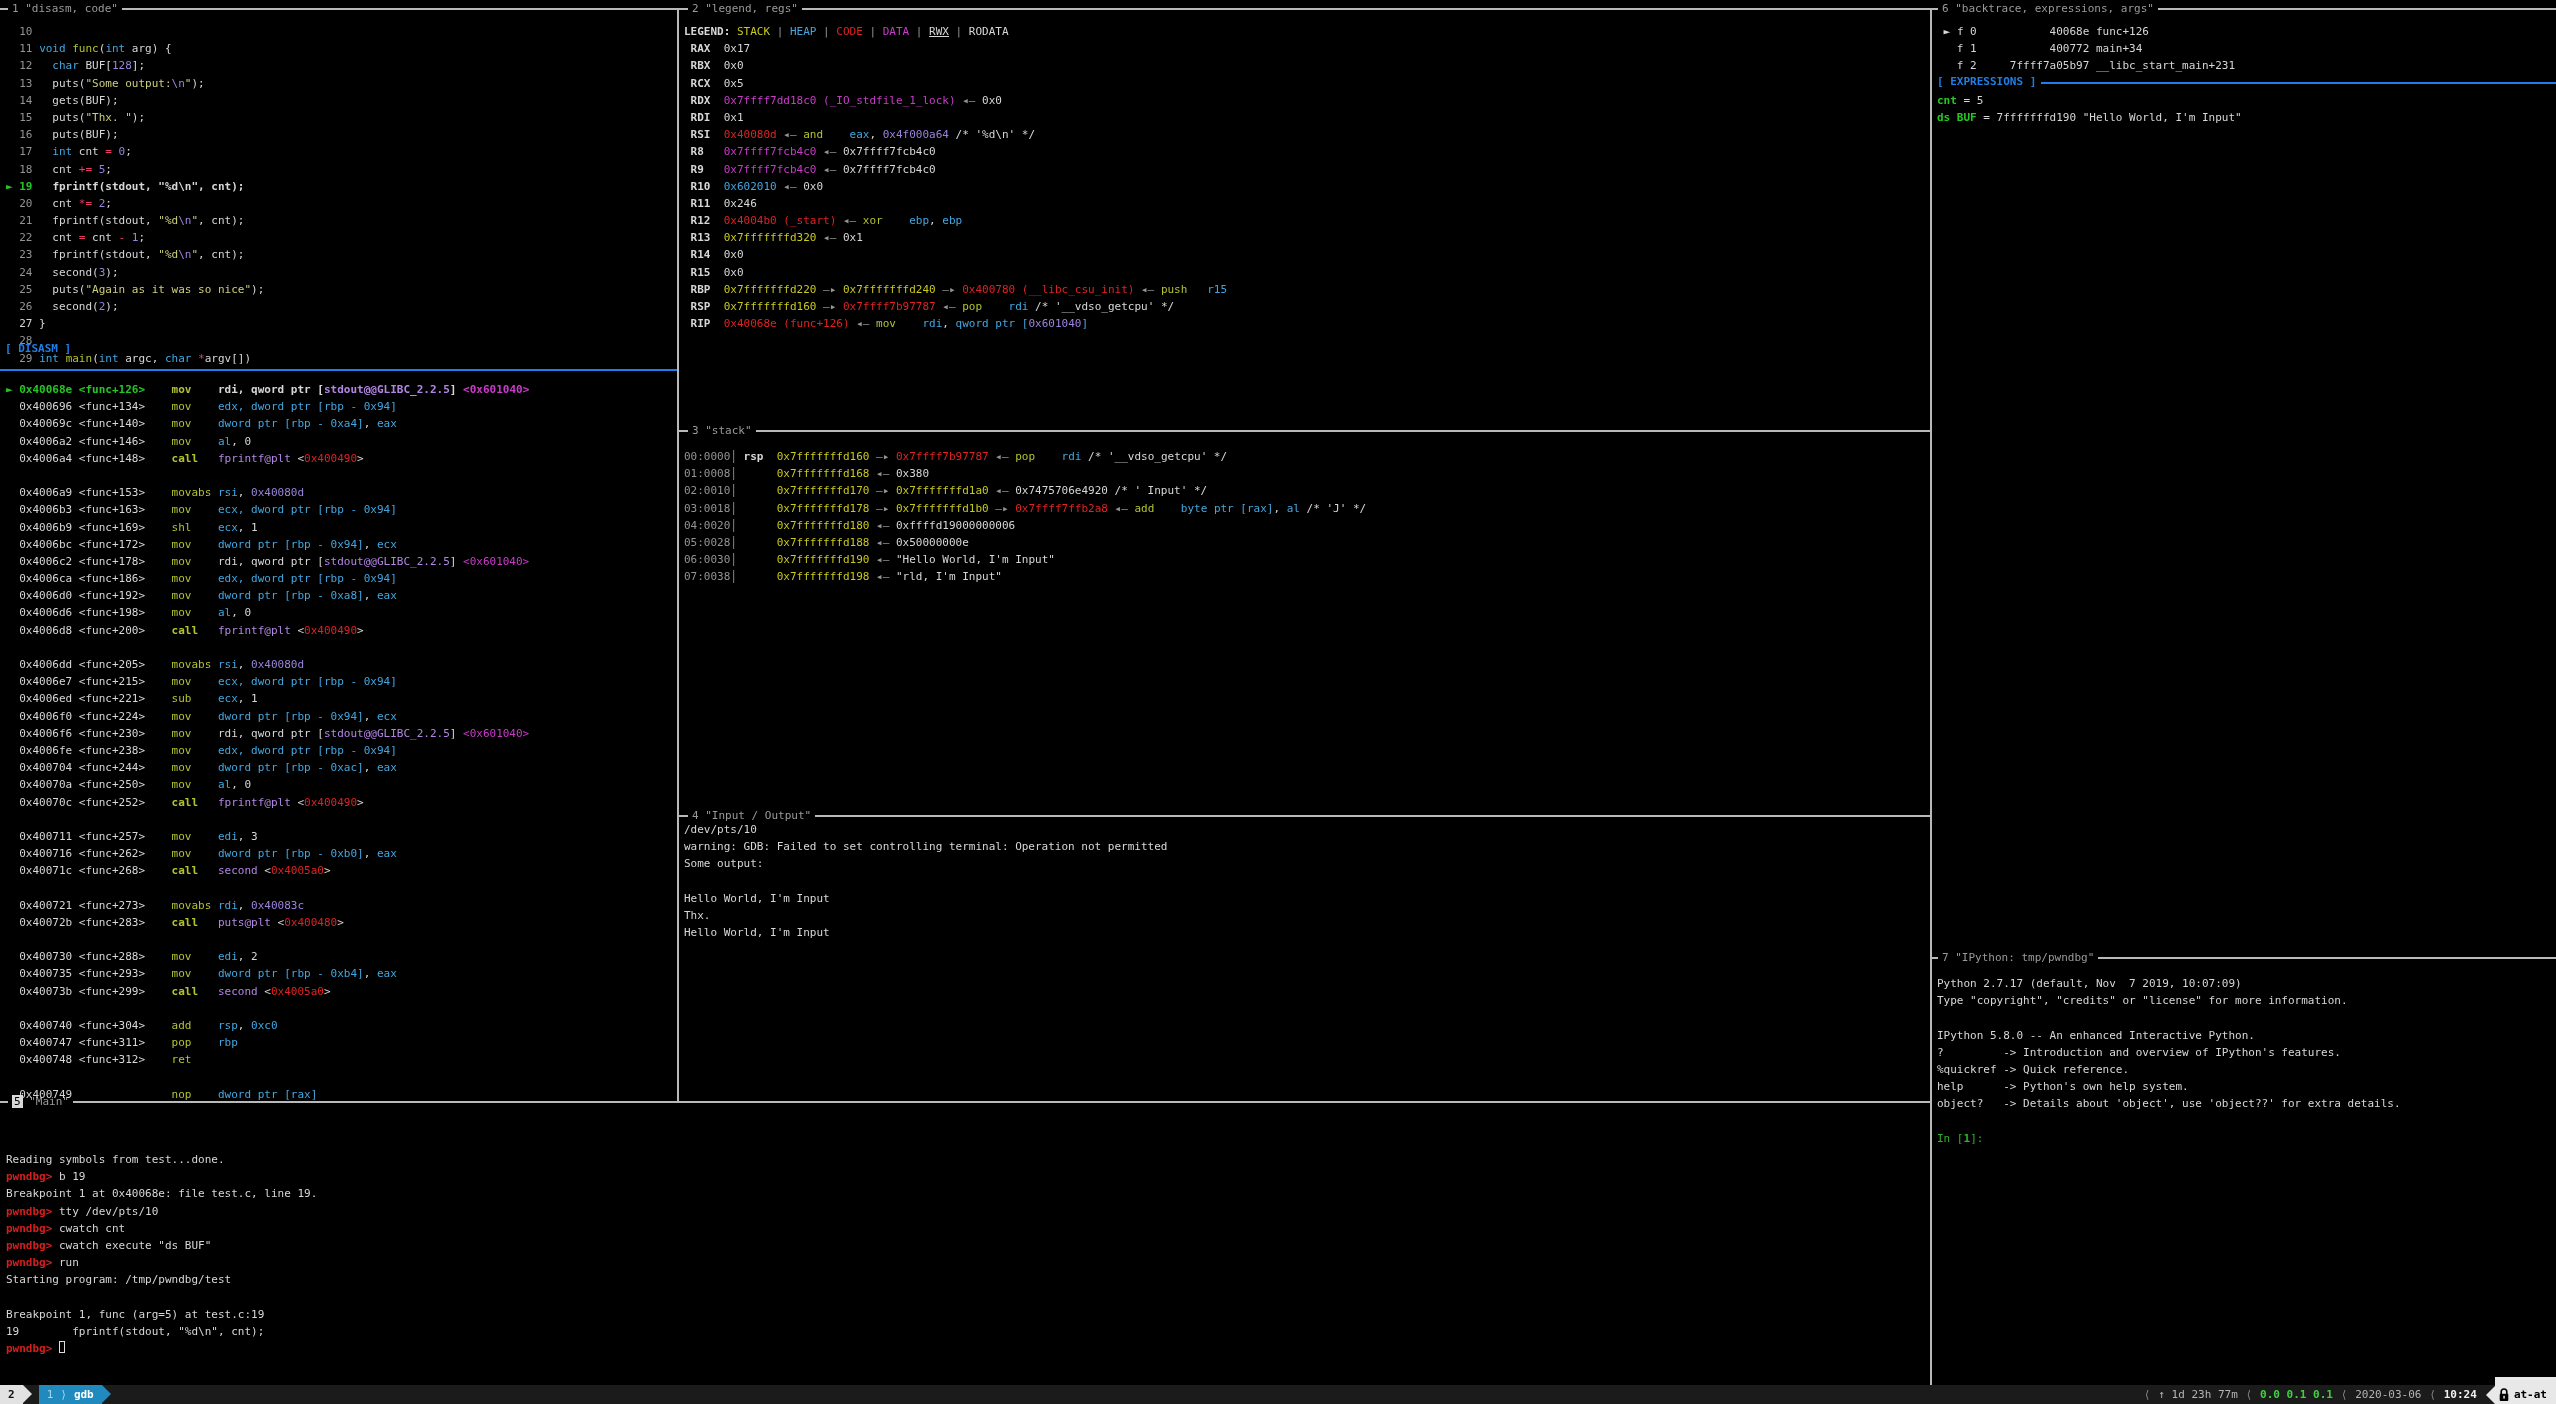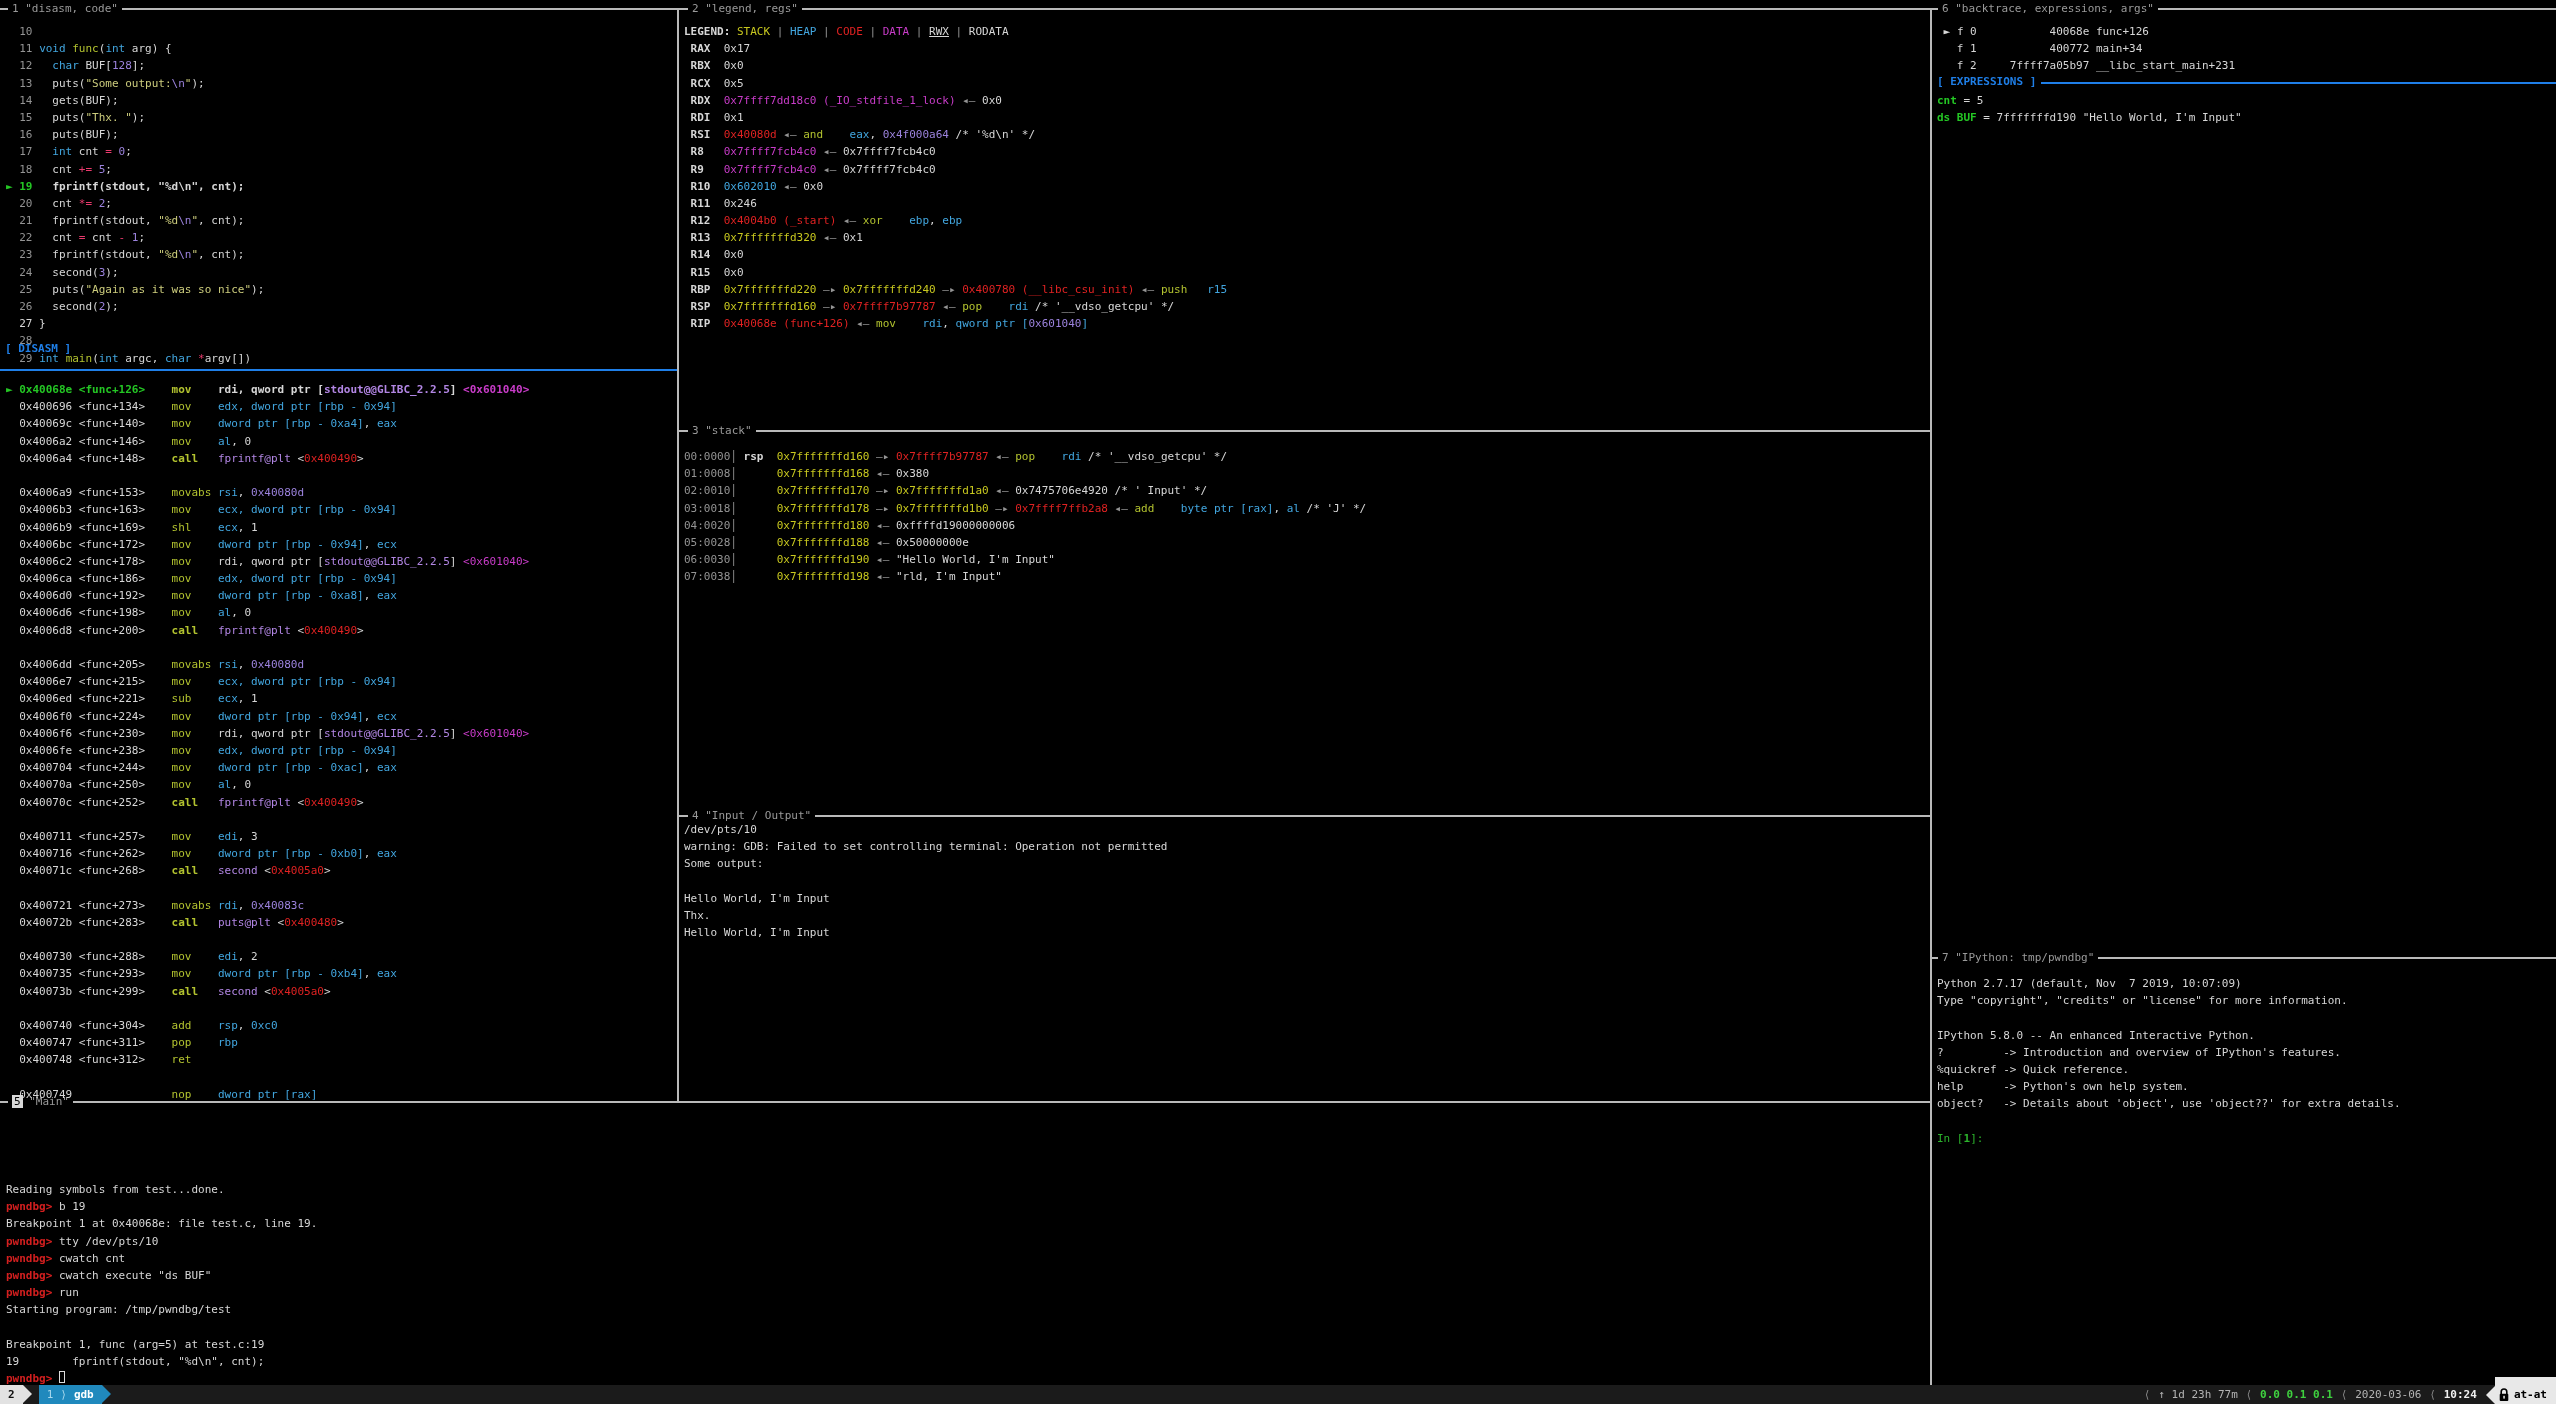--- a/index.html
+++ b/index.html
@@ -187,21 +187,21 @@
       <div class="row"><span class="c-w">Type "copyright", "credits" or "license" for more information.</span></div>
       <div class="row"></div>
       <div class="row"><span class="c-w">IPython 5.8.0 -- An enhanced Interactive Python.</span></div>
       <div class="row"><span class="c-w">?         -&gt; Introduction and overview of IPython's features.</span></div>
       <div class="row"><span class="c-w">%quickref -&gt; Quick reference.</span></div>
       <div class="row"><span class="c-w">help      -&gt; Python's own help system.</span></div>
       <div class="row"><span class="c-w">object?   -&gt; Details about 'object', use 'object??' for extra details.</span></div>
       <div class="row"></div>
       <div class="row"><span class="c-ipg">In [</span><span class="c-ipg c-b">1</span><span class="c-ipg">]: </span></div>
     </div>
-  <div class="content" style="left:6px;top:1181px;width:1920px">
+  <div class="content" style="left:6px;top:1151px;width:1920px">
       <div class="row"><span class="c-w">Reading symbols from test...done.</span></div>
       <div class="row"><span class="c-pr c-b">pwndbg&gt; </span><span class="c-w">b 19</span></div>
       <div class="row"><span class="c-w">Breakpoint 1 at 0x40068e: file test.c, line 19.</span></div>
       <div class="row"><span class="c-pr c-b">pwndbg&gt; </span><span class="c-w">tty /dev/pts/10</span></div>
       <div class="row"><span class="c-pr c-b">pwndbg&gt; </span><span class="c-w">cwatch cnt</span></div>
       <div class="row"><span class="c-pr c-b">pwndbg&gt; </span><span class="c-w">cwatch execute "ds BUF"</span></div>
       <div class="row"><span class="c-pr c-b">pwndbg&gt; </span><span class="c-w">run</span></div>
       <div class="row"><span class="c-w">Starting program: /tmp/pwndbg/test </span></div>
       <div class="row"></div>
       <div class="row"><span class="c-w">Breakpoint 1, func (arg=5) at test.c:19</span></div>

